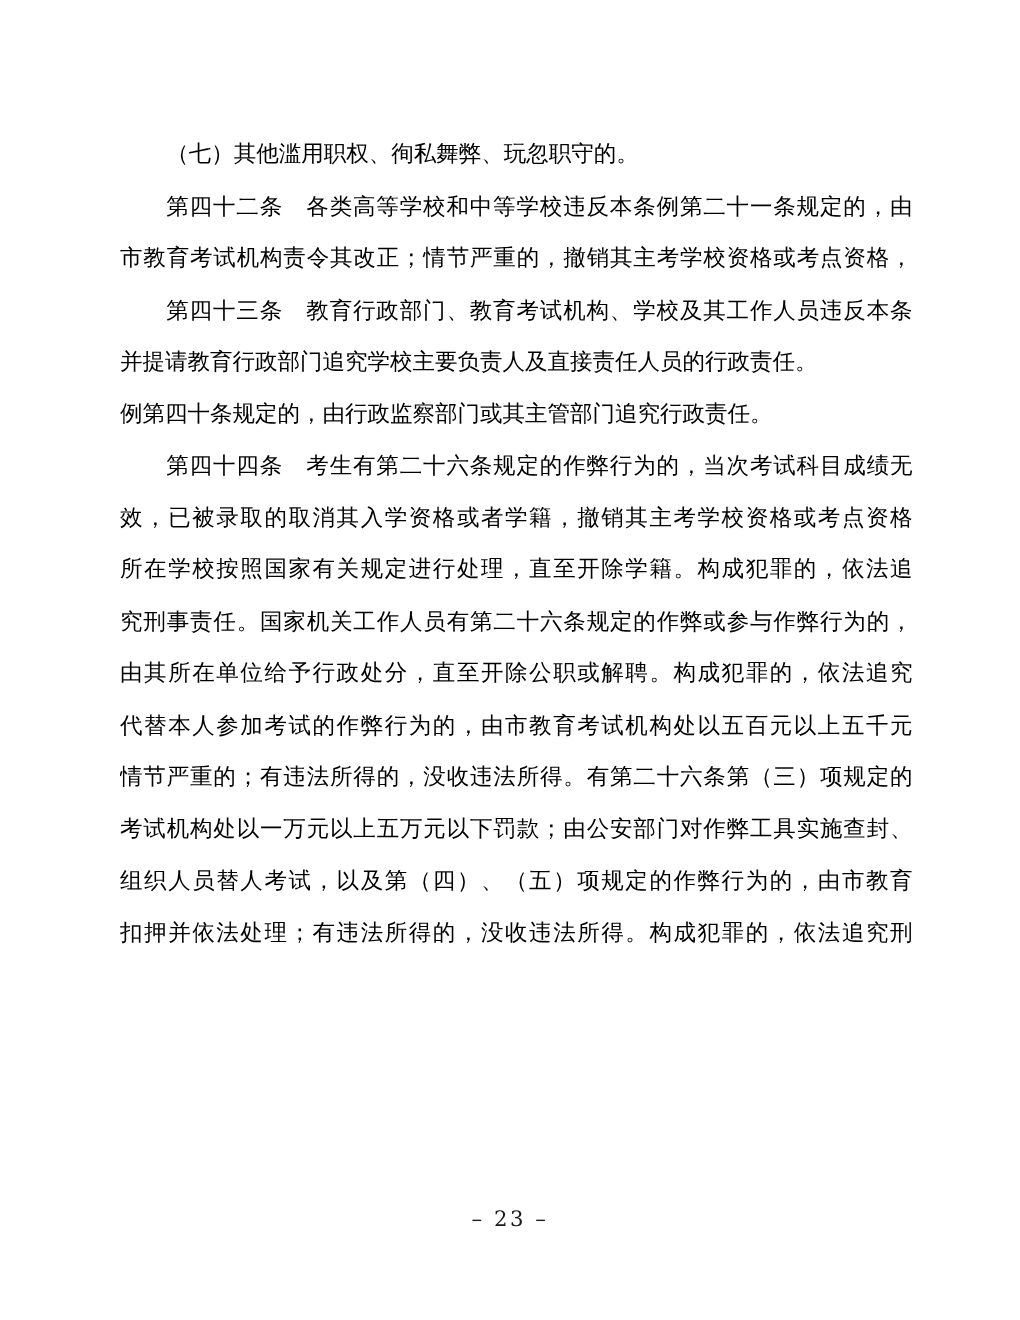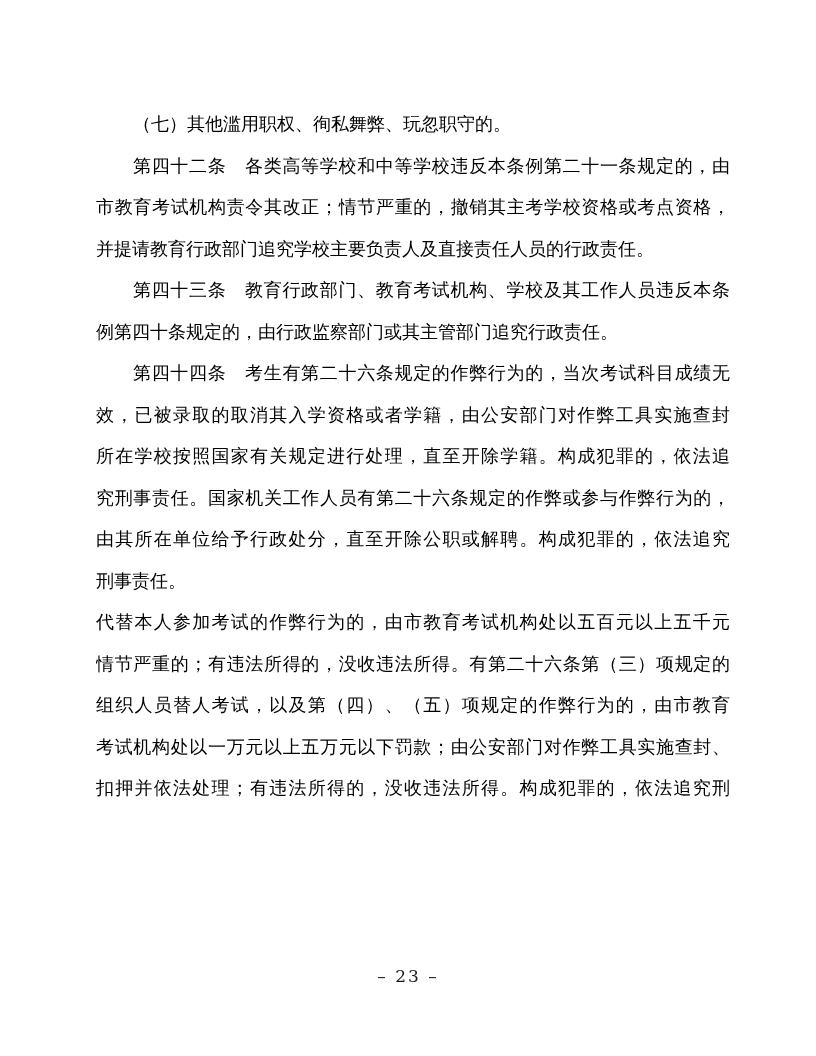--- a/index.html
+++ b/index.html
@@ -29,20 +29,21 @@
   .line {
     font-size: 18px;
     line-height: 41.5px;
     height: 41.5px;
     white-space: normal;
     text-align: justify;
     text-align-last: justify;
     text-justify: inter-character;
     color: #000000;
     overflow: hidden;
+    font-family: Liberation Serif, serif;
   }
   .line.last {
     text-align: left;
     text-align-last: left;
   }
   .line.indent {
     padding-left: 37px;
   }
   .footer {
     position: absolute;
@@ -59,31 +60,30 @@
   }
 </style>
 </head>
 <body>
 
 <div class="page">
   <div class="doc-body">
       <div class="line indent last">（七）其他滥用职权、徇私舞弊、玩忽职守的。</div>
       <div class="line indent">第四十二条　各类高等学校和中等学校违反本条例第二十一条规定的，由</div>
       <div class="line">市教育考试机构责令其改正；情节严重的，撤销其主考学校资格或考点资格，</div>
+      <div class="line indent">第四十三条　教育行政部门、教育考试机构、学校及其工作人员违反本条</div>
       <div class="line last">并提请教育行政部门追究学校主要负责人及直接责任人员的行政责任。</div>
-      <div class="line indent">第四十三条　教育行政部门、教育考试机构、学校及其工作人员违反本条</div>
       <div class="line last">例第四十条规定的，由行政监察部门或其主管部门追究行政责任。</div>
       <div class="line indent">第四十四条　考生有第二十六条规定的作弊行为的，当次考试科目成绩无</div>
-      <div class="line">效，已被录取的取消其入学资格或者学籍，由公安部门对作弊工具实施查封</div>
+      <div class="line">效，已被录取的取消其入学资格或者学籍，撤销其主考学校资格或考点资格</div>
       <div class="line">所在学校按照国家有关规定进行处理，直至开除学籍。构成犯罪的，依法追</div>
       <div class="line">究刑事责任。国家机关工作人员有第二十六条规定的作弊或参与作弊行为的，</div>
       <div class="line">由其所在单位给予行政处分，直至开除公职或解聘。构成犯罪的，依法追究</div>
-      <div class="line last">刑事责任。</div>
       <div class="line">代替本人参加考试的作弊行为的，由市教育考试机构处以五百元以上五千元</div>
       <div class="line">情节严重的；有违法所得的，没收违法所得。有第二十六条第（三）项规定的</div>
+      <div class="line">考试机构处以一万元以上五万元以下罚款；由公安部门对作弊工具实施查封、</div>
       <div class="line">组织人员替人考试，以及第（四）、（五）项规定的作弊行为的，由市教育</div>
-      <div class="line">考试机构处以一万元以上五万元以下罚款；由公安部门对作弊工具实施查封、</div>
       <div class="line">扣押并依法处理；有违法所得的，没收违法所得。构成犯罪的，依法追究刑</div>
     </div>
   <div class="footer">
     <span class="page-number">– 23 –</span>
   </div>
 </div>
 
 </body></html>

